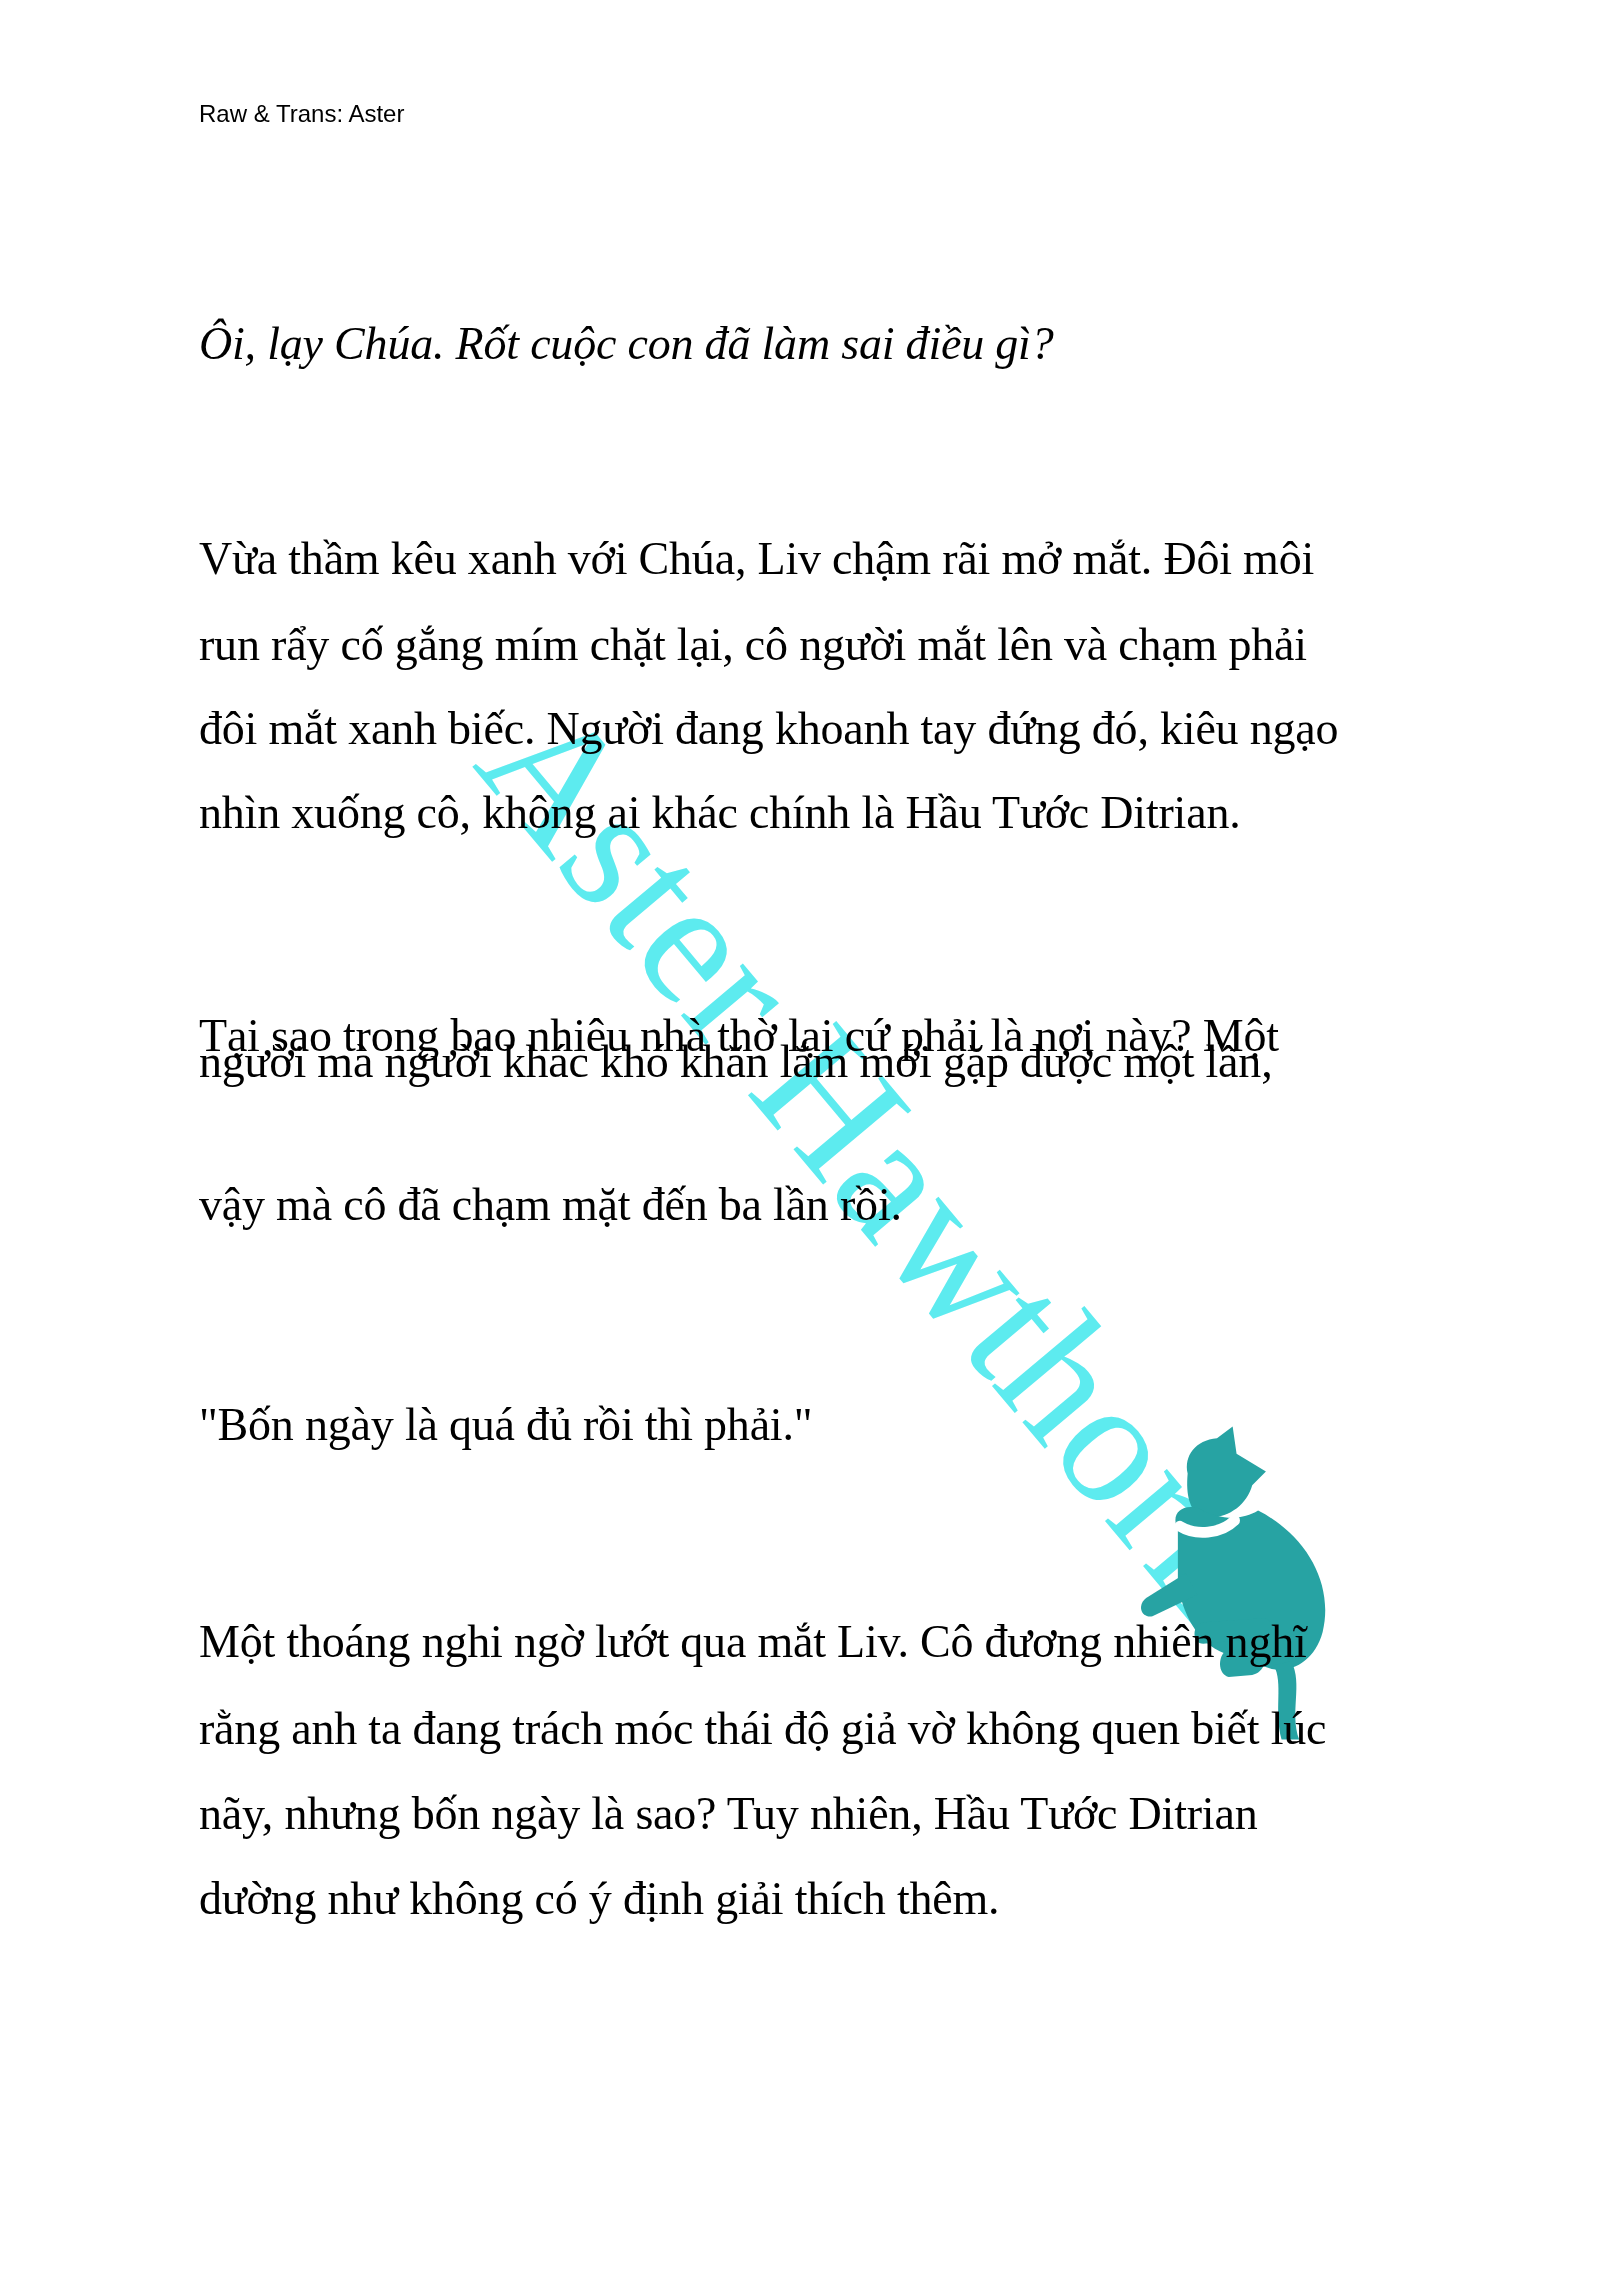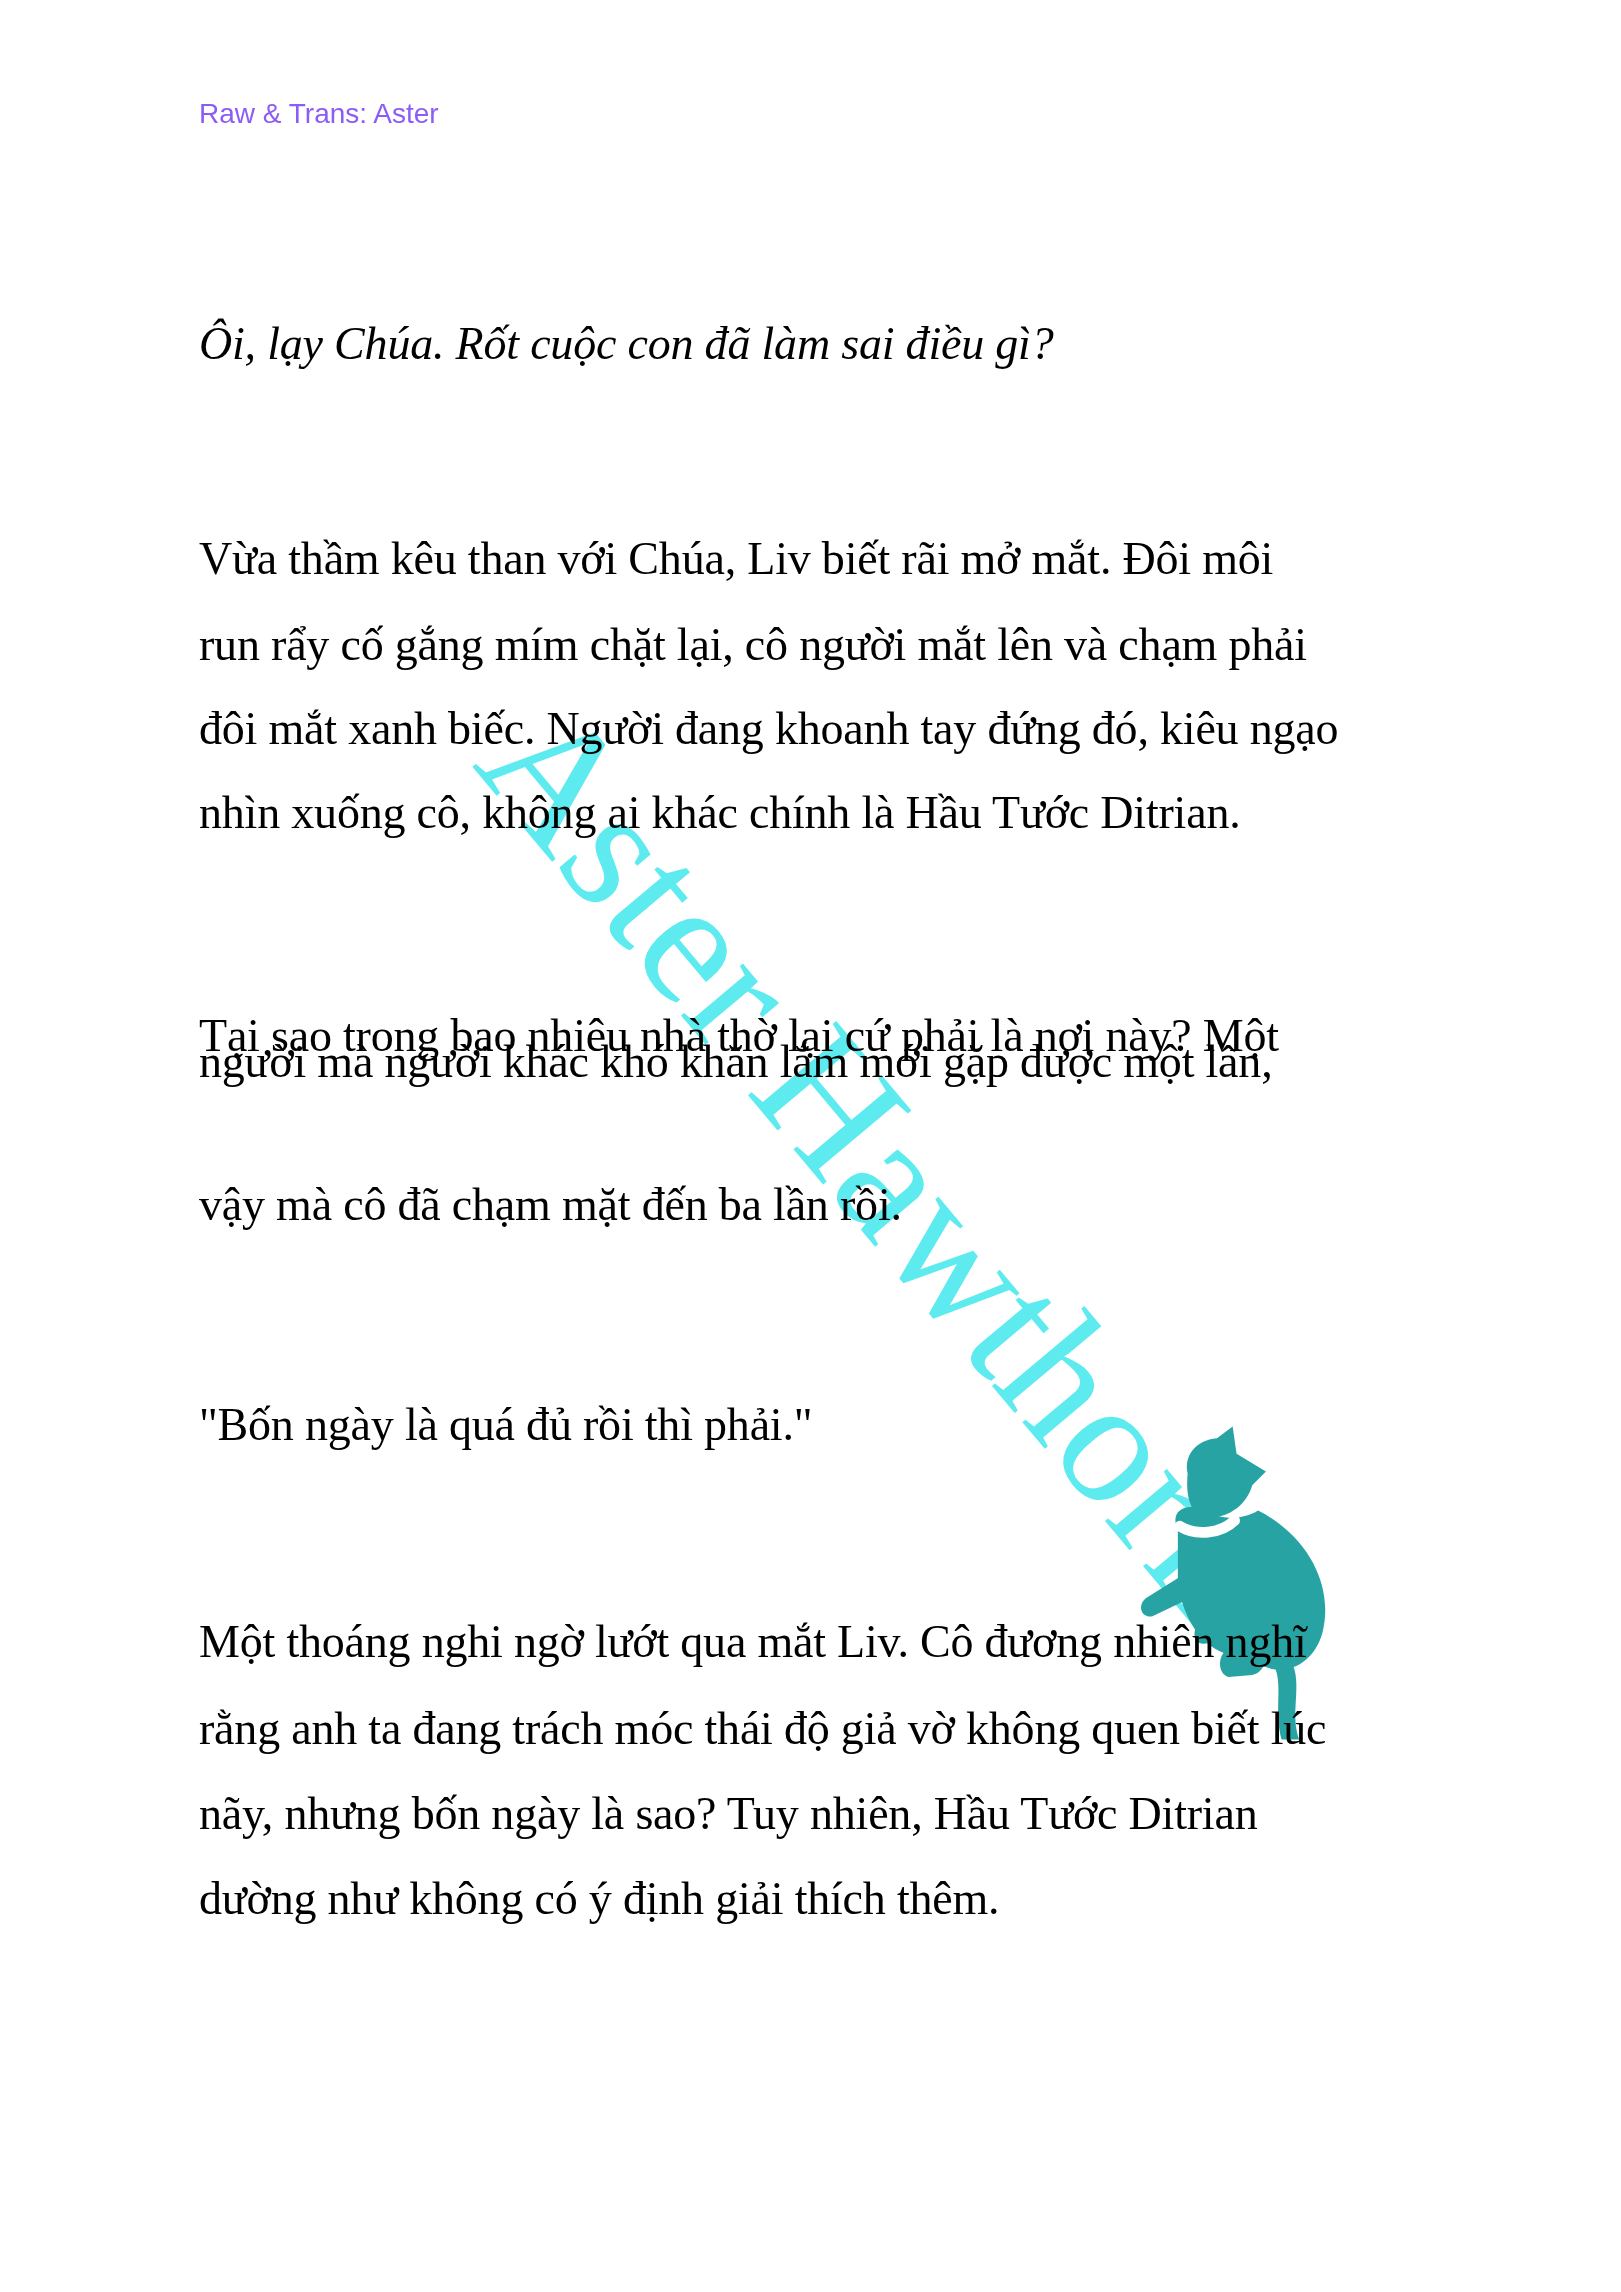--- a/index.html
+++ b/index.html
@@ -13,23 +13,23 @@
     position: relative;
     overflow: hidden;
     font-family: "Liberation Serif", "DejaVu Serif", serif;
     color: #000000;
   }
   .header {
     position: absolute;
     left: 199px;
     top: 96px;
     font-family: "Liberation Sans", "DejaVu Sans", sans-serif;
-    font-size: 28px;
+    font-size: 24px;
     line-height: 35px;
-    color: #8b5cf6;
+    color: #000000;
     white-space: nowrap;
   }
   .line {
     position: absolute;
     left: 199px;
     font-size: 46px;
     line-height: 59px;
     white-space: nowrap;
     letter-spacing: -0.2px;
     z-index: 2;
@@ -83,21 +83,21 @@
     <path d="M100 230 L138 224 C146 236 140 252 128 254 L104 256 C94 254 92 238 100 230 Z"></path>
 
     <path d="M150 244 C160 262 150 290 158 320 L176 320 C166 292 180 264 168 240 Z"></path>
   </g>
 
   <path d="M54 102 C70 112 96 110 110 96" stroke="#ffffff" stroke-width="11" fill="none" stroke-linecap="round"></path>
 </svg>
 
 <div class="line italic" style="top:314px;">Ôi, lạy Chúa. Rốt cuộc con đã làm sai điều gì?</div>
 
-<div class="line" style="top:529px;">Vừa thầm kêu than với Chúa, Liv biết rãi mở mắt. Đôi môi</div>
+<div class="line" style="top:529px;">Vừa thầm kêu xanh với Chúa, Liv chậm rãi mở mắt. Đôi môi</div>
 <div class="line" style="top:615px;">run rẩy cố gắng mím chặt lại, cô người mắt lên và chạm phải</div>
 <div class="line" style="top:699px;">đôi mắt xanh biếc. Người đang khoanh tay đứng đó, kiêu ngạo</div>
 <div class="line" style="top:783px;">nhìn xuống cô, không ai khác chính là Hầu Tước Ditrian.</div>
 
 <div class="line" style="top:1006px;">Tại sao trong bao nhiêu nhà thờ lại cứ phải là nơi này? Một</div>
 <div class="line" style="top:1032px;">người mà người khác khó khăn lắm mới gặp được một lần,</div>
 <div class="line" style="top:1175px;">vậy mà cô đã chạm mặt đến ba lần rồi.</div>
 
 <div class="line" style="top:1395px;">"Bốn ngày là quá đủ rồi thì phải."</div>
 

